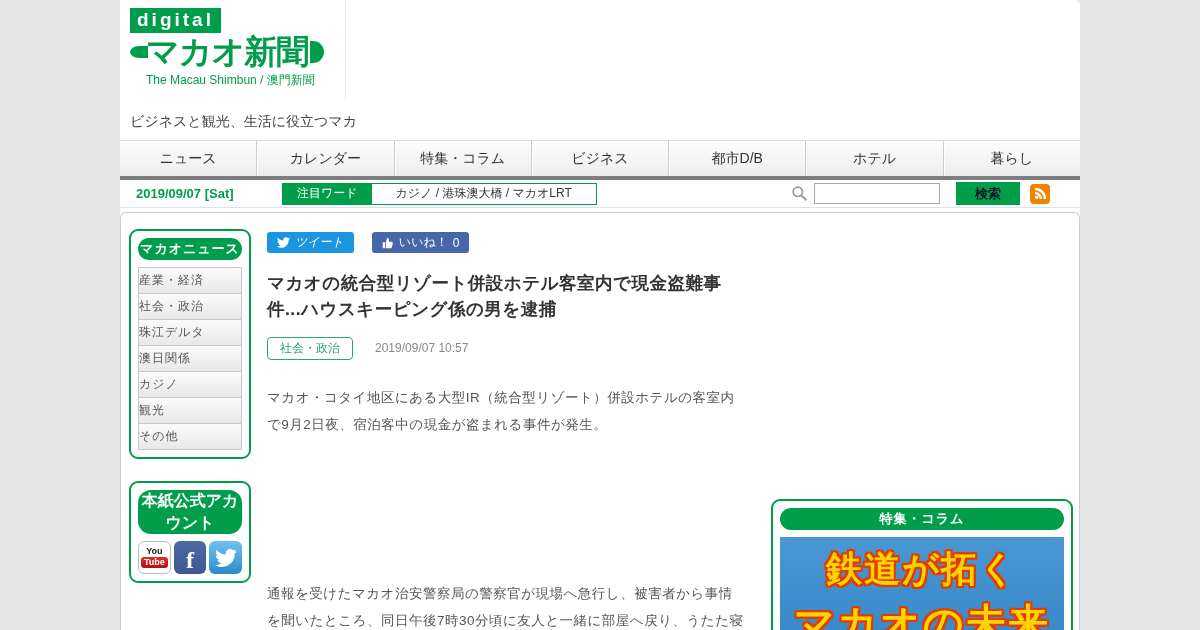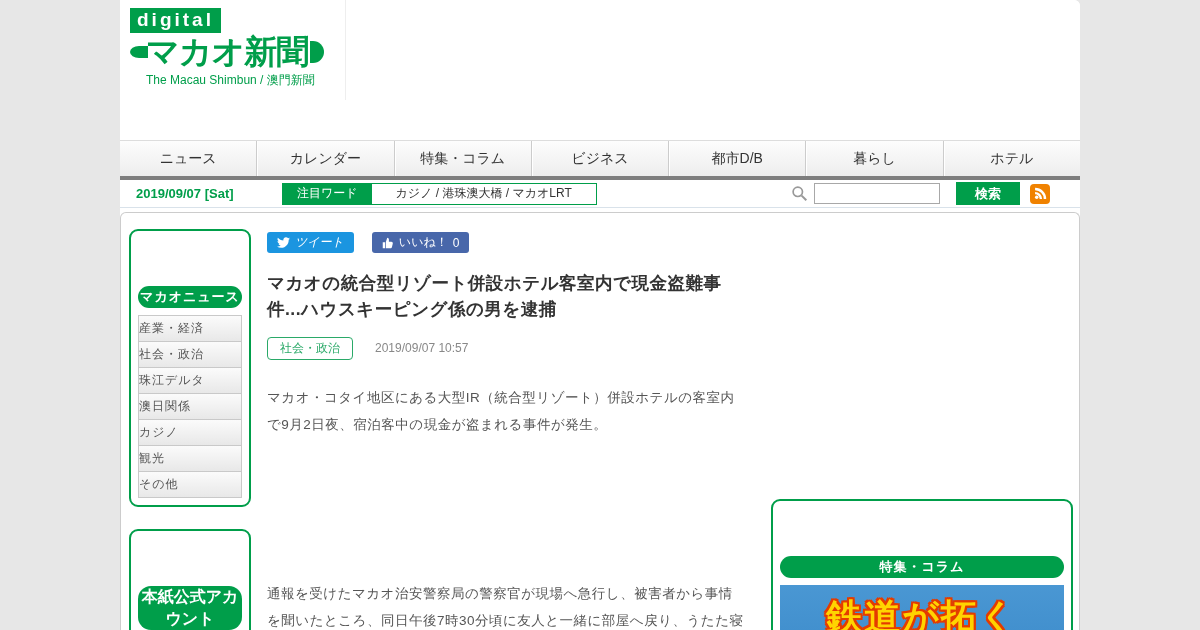--- a/index.html
+++ b/index.html
@@ -36,32 +36,32 @@
   .date-label { color:#009e4a; font-weight:bold; font-size:13px; width:128px; }
   .kw-unit { display:flex; align-items:stretch; border:1px solid #009e4a; height:22px; margin-left:18px;justify-content:space-between; }
   .kw-label { background:#009e4a; color:#fff; font-size:12px; display:flex; align-items:center;
               padding:0 14px; }
   .kw-words { display:flex; align-items:center; font-size:12px; color:#333; padding:0 24px; background:#fff; }
   .spacer { flex:1; }
   .search-cluster { display:flex; align-items:center; gap:6px; padding-right:30px; }
   .mag { width:17px; height:17px; }
   .search-input { width:126px; height:21px; border:1px solid #a8a8a8; background:#fff; padding:0 4px;
                   font-size:12px; }
-  .search-btn { width:64px; height:23px; background:#009e4a; color:#ffffff; border:none; font-weight:bold;
+  .search-btn { width:64px; height:23px; background:#009e4a; color:#0f172a; border:none; font-weight:bold;
                 font-size:13px; cursor:pointer; margin-left:10px; }
   .rss { width:20px; height:20px; background:#f08200; border-radius:4px; display:flex; align-items:center;
          justify-content:center; margin-left:4px; cursor:pointer; }
 
   
   .main-wrap { position:relative; margin-top:4px; border:1px solid #ccc; border-bottom:none;
                border-radius:6px 6px 0 0; background:#fff; min-height:420px; display:flex; padding:16px 6px 0 8px; }
 
   .green-box { border:2px solid #009e4a; border-radius:9px; background:#fff; padding:7px; }
   .green-pill { background:#009e4a; color:#fff; font-weight:bold; text-align:center; border-radius:13px;
-                font-size:13px; line-height:22px; letter-spacing:1px;margin-top:48px; }
+                font-size:13px; line-height:22px; letter-spacing:1px; }
 
   
   .left-col { width:122px; flex:none; }
   .menu-items { margin-top:7px; }
   .menu-items a { display:block; text-align:left; font-size:12px; color:#555; text-decoration:none;
                   letter-spacing:1px; line-height:25px; background:linear-gradient(#fbfbfb,#e8e8e8);
                   border:1px solid #c9c9c9; border-top:none; cursor:pointer; }
   .menu-items a:first-child { border-top:1px solid #c9c9c9; }
   .sns-box { margin-top:22px; }
   .sns-box .green-pill { font-size:16px; letter-spacing:0; }
@@ -113,30 +113,31 @@
     <div class="header">
       <div class="logo-box">
         <span class="digital-badge">digital</span>
         <div class="logo-main">
           <span class="logo-swoosh"></span>
           <span class="logo-title">マカオ新聞</span>
           <span class="logo-cap"></span>
         </div>
         <div class="logo-sub">The Macau Shimbun / 澳門新聞</div>
       </div>
+      <div class="tagline">ビジネスと観光、生活に役立つマカ</div>
     </div>
 
     <nav class="nav">
       <a>ニュース</a>
       <a>カレンダー</a>
       <a>特集・コラム</a>
       <a>ビジネス</a>
       <a>都市D/B</a>
+      <a>ホテル</a>
       <a>暮らし</a>
-      <a>ホテル</a>
     </nav>
 
     <div class="datebar">
       <span class="date-label">2019/09/07 [Sat]</span>
       <div class="kw-unit">
         <span class="kw-label">注目ワード</span>
         <span class="kw-words">カジノ / 港珠澳大橋 / マカオLRT</span>
       </div>
       <span class="spacer"></span>
       <div class="search-cluster">

